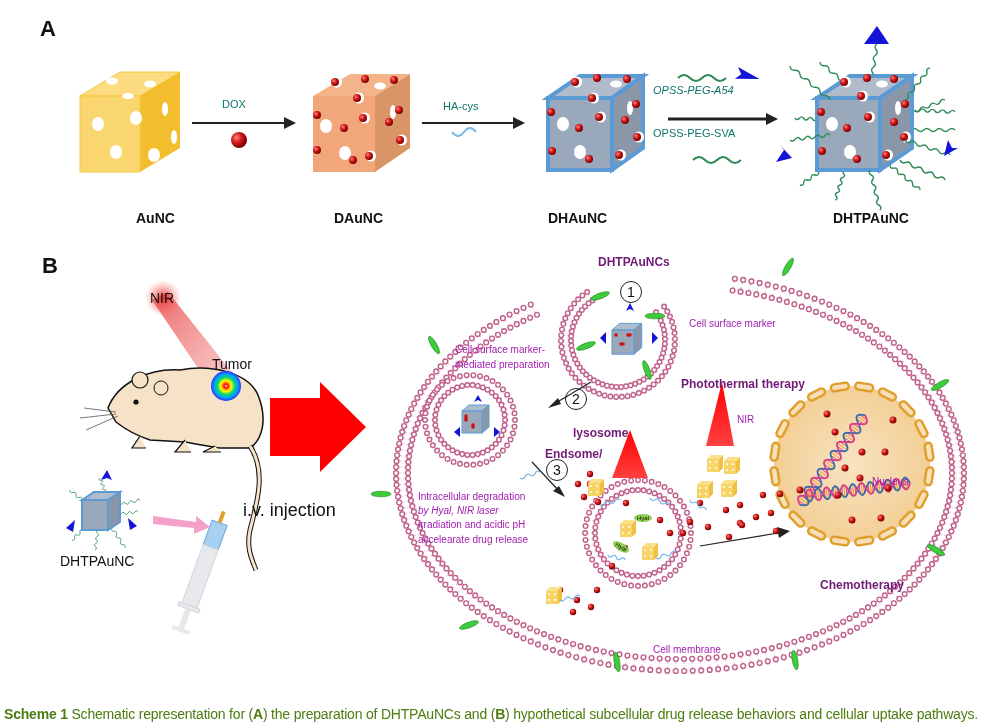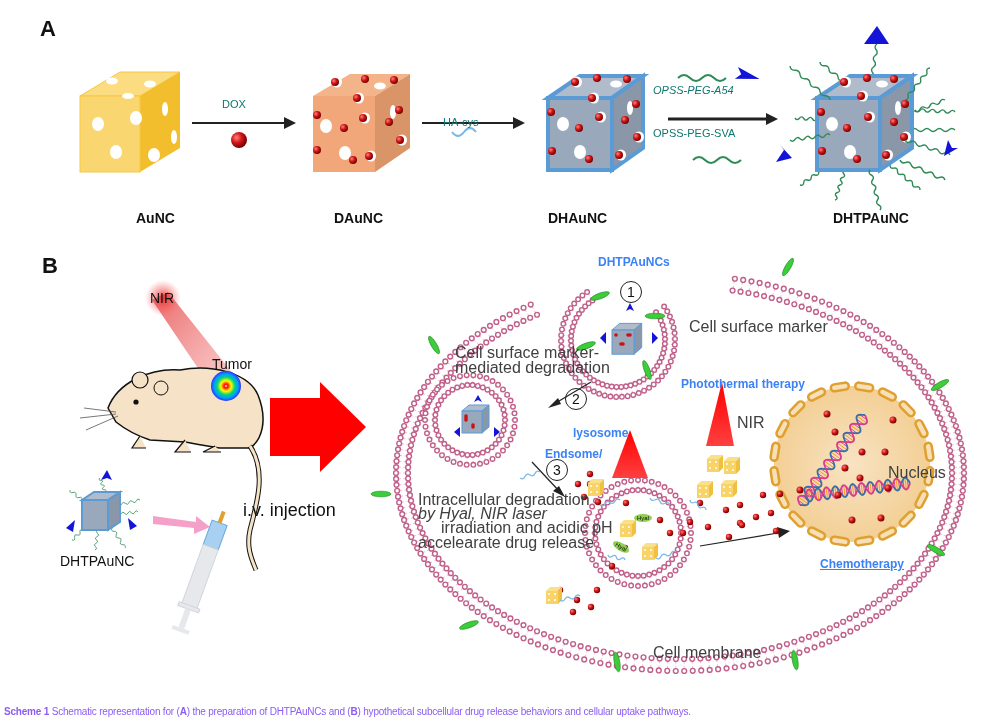--- a/index.html
+++ b/index.html
@@ -2,23 +2,23 @@
 <html><head>
 <meta charset="utf-8">
 <style>
   html,body{margin:0;padding:0;background:#fff;}
   body{width:984px;height:726px;position:relative;overflow:hidden;font-family:"Liberation Sans",sans-serif;}
   #stage{position:absolute;left:0;top:0;width:984px;height:726px;}
   .lbl{position:absolute;white-space:nowrap;color:#111;font-family:"Liberation Sans",sans-serif;}
   .panel-letter{font-weight:bold;font-size:22px;}
   .cube-name{font-weight:bold;font-size:14px;}
   .reagent{font-size:11px;color:#0f766e;}
-  .small{font-size:16px;color:#404040;}
-  .bold12{font-size:12px;font-weight:bold;color:#3b82f6;}
-  .caption{position:absolute;left:4px;top:706px;font-size:10px;font-family:"Liberation Sans",sans-serif;color:#8b5cf6;letter-spacing:-0.2px;white-space:nowrap;}
+  .small{font-size:10px;color:#a21caf;}
+  .bold12{font-size:12px;font-weight:bold;color:#701a75;}
+  .caption{position:absolute;left:4px;top:706px;font-size:14px;font-family:"Liberation Sans",sans-serif;color:#4d7c0f;letter-spacing:-0.2px;white-space:nowrap;}
   .caption b{font-weight:bold;}
 </style>
 </head>
 <body>
 
 <div id="stage">
   <svg id="art" width="984" height="726" viewBox="0 0 984 726" xmlns="http://www.w3.org/2000/svg">
     <defs>
       <radialGradient id="doxG" cx="35%" cy="35%" r="65%">
         <stop offset="0" stop-color="#ff8080"></stop>
@@ -1855,45 +1855,45 @@
     </g>
   </svg>
 
   
   <div class="lbl panel-letter" style="left:40px;top:16px;">A</div>
   <div class="lbl cube-name" style="left:92px;top:210px;margin-left:44px;">AuNC</div>
   <div class="lbl cube-name" style="left:318px;top:210px;margin-left:16px;">DAuNC</div>
   <div class="lbl cube-name" style="left:548px;top:210px;">DHAuNC</div>
   <div class="lbl cube-name" style="left:833px;top:210px;">DHTPAuNC</div>
   <div class="lbl reagent" style="left:222px;top:98px;">DOX</div>
-  <div class="lbl reagent" style="left:443px;top:116px;">HA-cys</div>
+  <div class="lbl reagent" style="left:443px;top:100px;">HA-cys</div>
   <div class="lbl reagent" style="left:653px;top:84px;font-style:italic;">OPSS-PEG-A54</div>
   <div class="lbl reagent" style="left:653px;top:127px;">OPSS-PEG-SVA</div>
 
   <div class="lbl panel-letter" style="left:42px;top:253px;">B</div>
   <div class="lbl" style="left:150px;top:290px;font-size:14px;">NIR</div>
   <div class="lbl" style="left:212px;top:356px;font-size:14px;">Tumor</div>
   <div class="lbl" style="left:243px;top:500px;font-size:18px;">i.v. injection</div>
   <div class="lbl" style="left:60px;top:553px;font-size:14px;">DHTPAuNC</div>
 
   <div class="lbl bold12" style="left:598px;top:255px;">DHTPAuNCs</div>
   <div class="lbl" style="left:620px;top:281px;width:20px;height:20px;border:1px solid #222;border-radius:50%;text-align:center;line-height:20px;font-size:14px;">1</div>
   <div class="lbl small" style="left:689px;top:318px;">Cell surface marker</div>
   <div class="lbl small" style="left:455px;top:344px;">Cell surface marker-</div>
-  <div class="lbl small" style="left:455px;top:359px;">mediated degradation</div>
+  <div class="lbl small" style="left:455px;top:359px;">mediated preparation</div>
   <div class="lbl" style="left:565px;top:388px;width:20px;height:20px;border:1px solid #222;border-radius:50%;text-align:center;line-height:20px;font-size:14px;">2</div>
   <div class="lbl bold12" style="left:545px;top:410px;margin-top:37px;">Endsome/</div>
   <div class="lbl bold12" style="left:545px;top:426px;margin-left:28px;">lysosome</div>
   <div class="lbl bold12" style="left:681px;top:377px;">Photothermal therapy</div>
   <div class="lbl small" style="left:737px;top:414px;">NIR</div>
   <div class="lbl" style="left:546px;top:459px;width:20px;height:20px;border:1px solid #222;border-radius:50%;text-align:center;line-height:20px;font-size:14px;">3</div>
   <div class="lbl small" style="left:418px;top:491px;">Intracellular degradation</div>
   <div class="lbl small" style="left:418px;top:505px;font-style:italic;">by Hyal, NIR laser</div>
-  <div class="lbl small" style="left:418px;top:519px;padding-left:23px;">irradiation and acidic pH</div>
+  <div class="lbl small" style="left:418px;top:519px;">irradiation and acidic pH</div>
   <div class="lbl small" style="left:418px;top:534px;">accelearate drug release</div>
   <div class="lbl" style="left:634px;top:514px;font-size:6px;background:#90d050;border-radius:50%;padding:1px 3px;">Hyal</div>
   <div class="lbl" style="left:612px;top:543px;font-size:6px;background:#90d050;border-radius:50%;padding:1px 3px;transform:rotate(30deg);">Hyal</div>
-  <div class="lbl small" style="left:872px;top:464px;margin-left:16px;">Nucleus</div>
-  <div class="lbl bold12" style="left:820px;top:557px;text-decoration:underline;">Chemotherapy</div>
+  <div class="lbl small" style="left:872px;top:476px;">Nucleus</div>
+  <div class="lbl bold12" style="left:820px;top:578px;">Chemotherapy</div>
   <div class="lbl small" style="left:653px;top:644px;">Cell membrane</div>
 
   <div class="caption"><b>Scheme 1</b><span> Schematic representation for (</span><b>A</b><span>) the preparation of DHTPAuNCs and (</span><b>B</b><span>) hypothetical subcellular drug release behaviors and cellular uptake pathways.</span></div>
 </div>
 
 </body></html>

